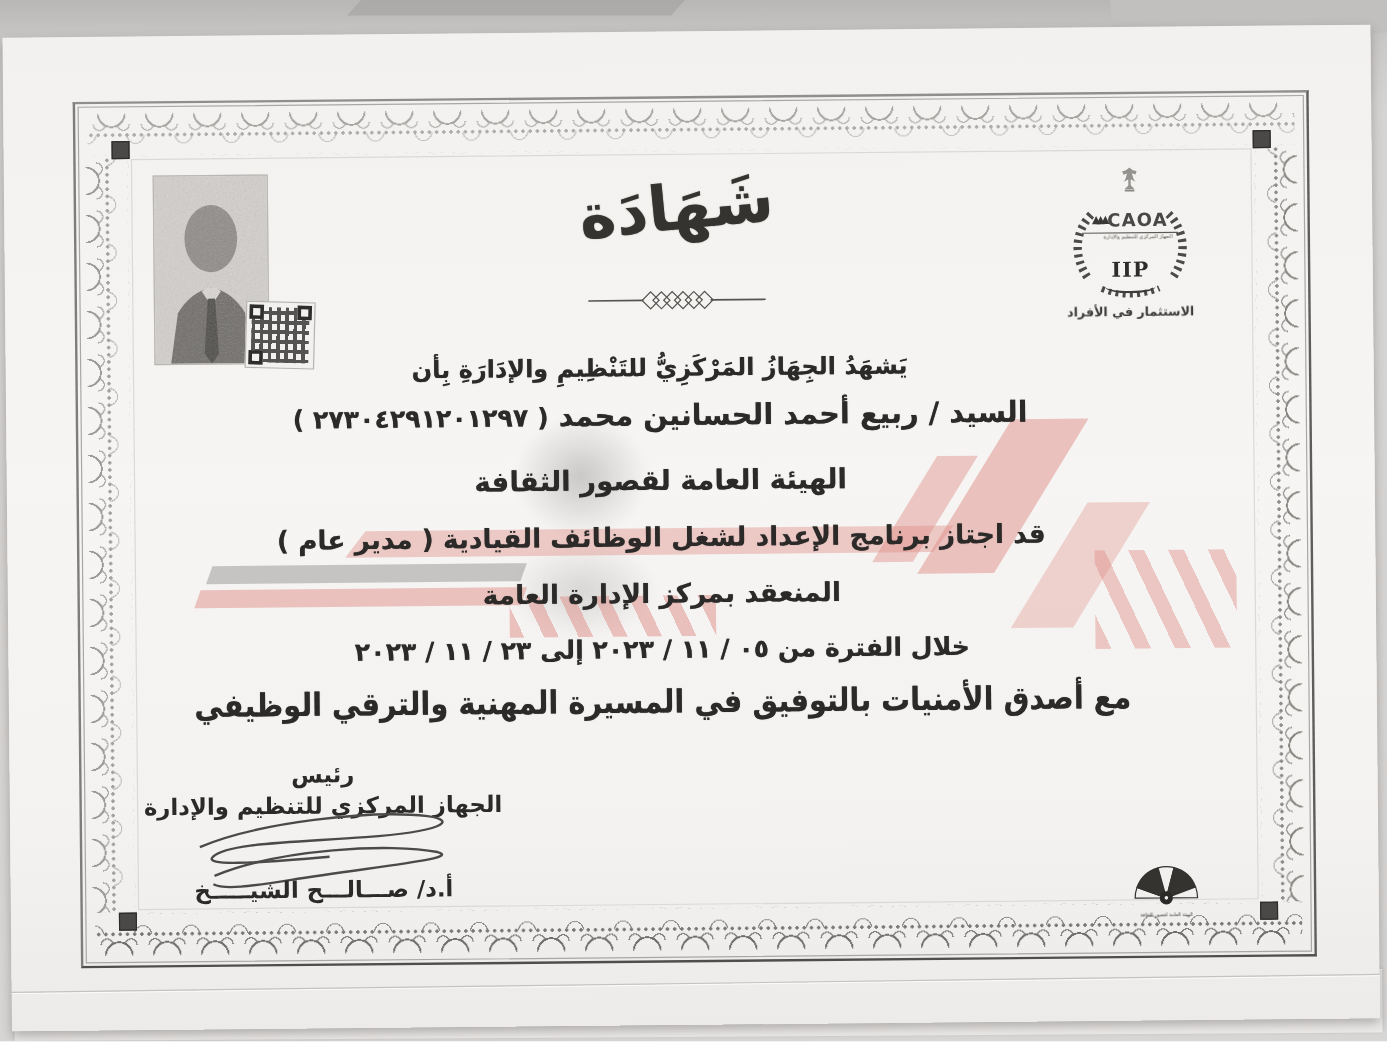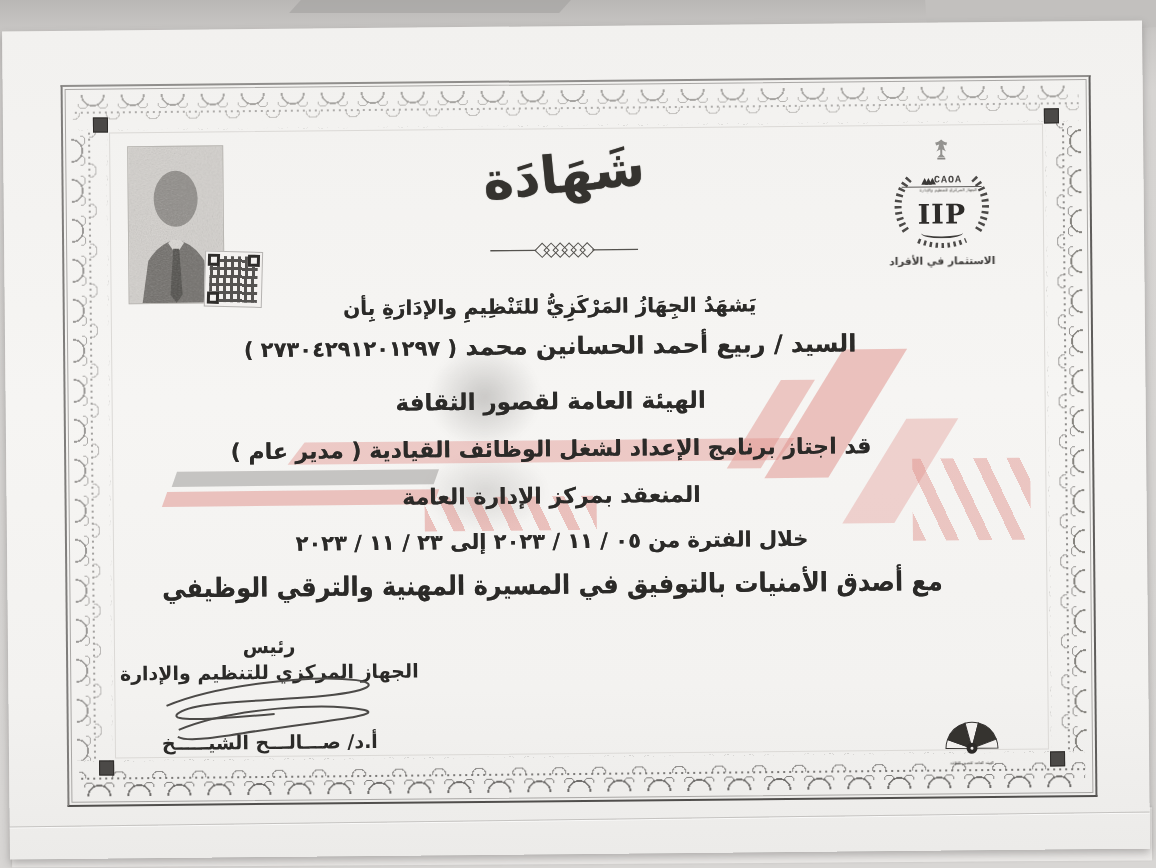--- a/index.html
+++ b/index.html
@@ -75,24 +75,24 @@
   .cal-title{font-size:52px;font-weight:bold;transform:rotate(-5deg);display:inline-block;
              letter-spacing:-2px;color:#35332f;text-shadow:0 0 1px rgba(50,48,44,.6);}
   .divider{position:absolute;left:486px;top:214px;}
   .iip{position:absolute;left:880px;top:116px;width:116px;text-align:center;color:#4e4c4a;}
   .iip .eagle{display:block;margin:0 auto;}
   .wreath-box{position:relative;width:108px;height:88px;margin:2px auto 0;}
   .wreath-svg{position:absolute;left:0;top:0;}
   .wreath-inner{position:absolute;left:14px;right:14px;top:12px;}
   .caoa-row{display:flex;align-items:center;justify-content:center;gap:1px;border-bottom:1px solid #5b5957;padding-bottom:1px;}
   .mountains{font-size:9px;letter-spacing:-3px;color:#3a3836;}
-  .caoa{font-size:10px;font-weight:bold;letter-spacing:1px;color:#4a4846;font-family:Liberation Mono, monospace;}
+  .caoa{font-size:15px;font-weight:bold;letter-spacing:1px;color:#4a4846;}
   .tiny{font-size:8px;transform:scale(.55);transform-origin:center top;white-space:nowrap;display:block;
         filter:blur(.3px);color:#55534f;}
-  .iip-acr{font-family:"DejaVu Serif",serif;font-size:27px;font-weight:bold;color:#2e2c2a;margin-top:2px;letter-spacing:1px;}
+  .iip-acr{font-family:"DejaVu Serif",serif;font-size:17px;font-weight:bold;color:#2e2c2a;margin-top:12px;letter-spacing:1px;}
   .iip-arc{width:42px;height:9px;border-bottom:2px solid #3e3c3a;border-radius:50%;margin:-2px auto 0;}
   .iip-tag{font-size:10.5px;font-weight:bold;margin-top:4px;color:#3c3a38;filter:blur(.2px);}
   .lines{position:absolute;left:50px;right:100px;text-align:center;direction:rtl;}
   .bl{position:absolute;left:0;right:0;font-weight:bold;white-space:nowrap;direction:rtl;text-align:center;
       text-shadow:0 0 .6px rgba(43,42,40,.7);}
   .l1{top:268px;font-size:20px;}
   .l2{top:306px;font-size:24px;}
   .l2 .nid{font-size:21px;letter-spacing:2px;}
   .l3{top:362px;font-size:23px;}
   .l4{top:410px;font-size:22px;}

